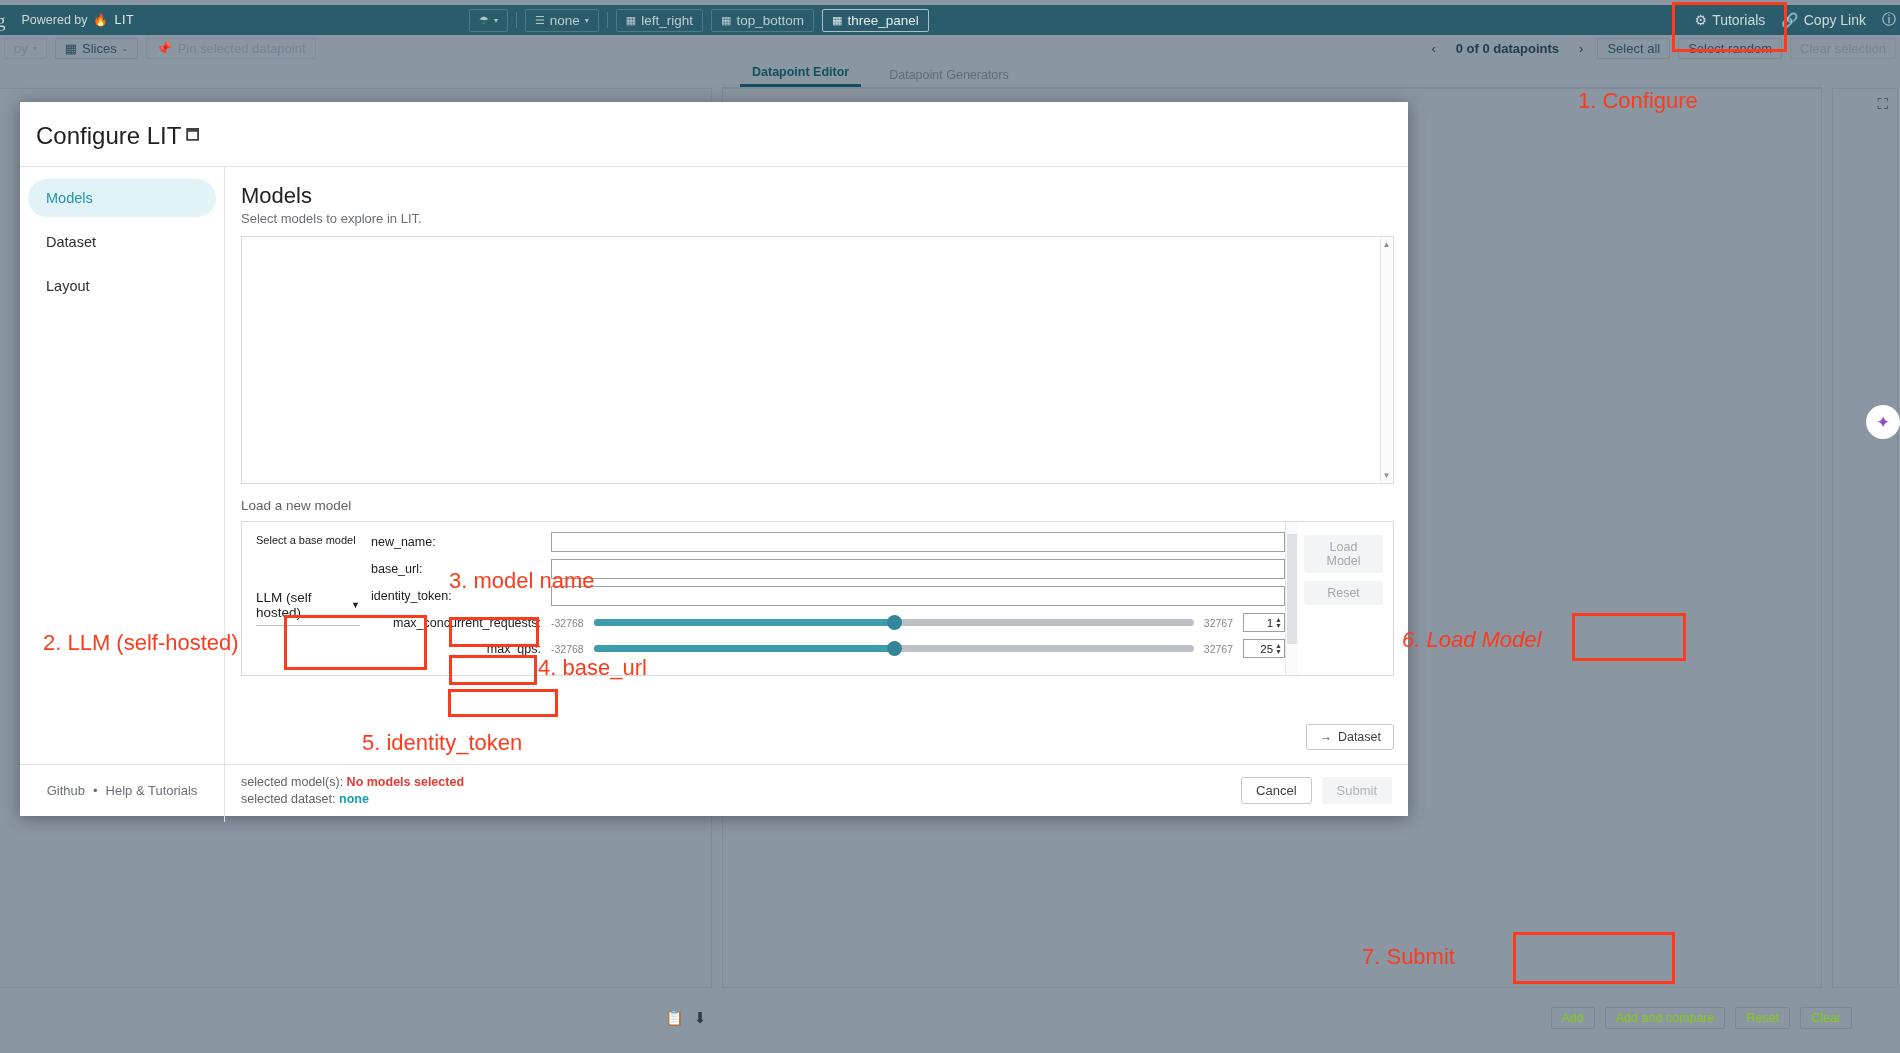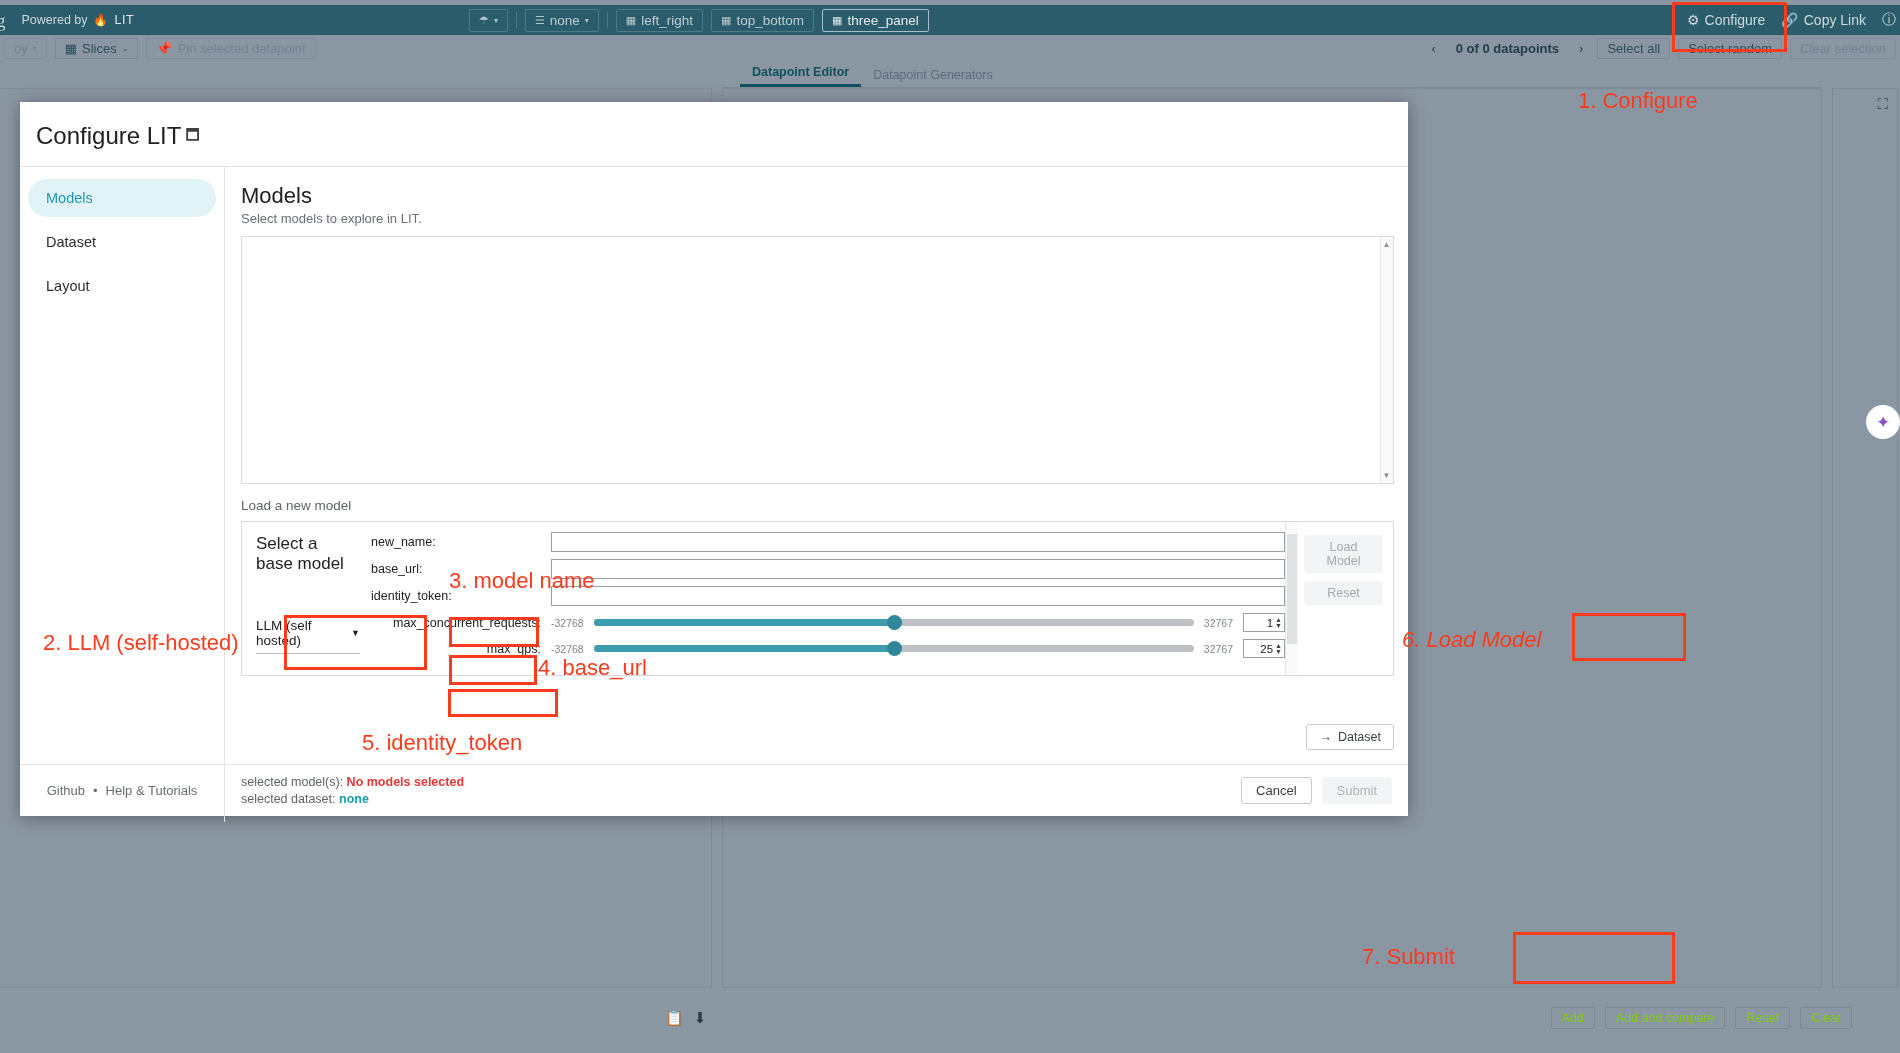--- a/index.html
+++ b/index.html
@@ -54,21 +54,21 @@
     padding: 2px 9px; display: flex; align-items: center; gap: 5px;
     border-radius: 2px; height: 21px; background: transparent;
   }
   .r2-btn.dim { color: #768393; border-color: #808d9b; }
   .r2-right { margin-left: auto; display: flex; align-items: center; gap: 8px; }
   .dp-count { color: #1f3c4a; font-size: 13px; padding: 0 6px; }
 
   .panel-tabs {
     position: absolute; left: 722px; top: 62px; width: 1100px; height: 26px;
     border-bottom: 1px solid #7e8b99; display: flex; align-items: flex-end;
-    gap: 0px; padding-left: 18px;
+    gap: 16px; padding-left: 18px;
   }
   .ptab { font-size: 12.5px; padding: 4px 12px 5px; color: #5e6d7b; }
   .ptab.sel { color: #12505f; font-weight: bold; border-bottom: 3px solid #12505f; }
 
   .bg-panel-a { position: absolute; left: 0; top: 88px; width: 712px; height: 900px;
     border: 1px solid #7e8b99; border-left: none; }
   .bg-panel-b { position: absolute; left: 722px; top: 88px; width: 1100px; height: 900px;
     border: 1px solid #7e8b99; }
   .bg-panel-c { position: absolute; left: 1832px; top: 88px; width: 66px; height: 900px;
     border: 1px solid #7e8b99; }
@@ -119,21 +119,21 @@
   .sb-track { position: absolute; right: 0; top: 0; width: 13px; height: 100%;
     background: #fafafa; border-left: 1px solid #e6e7e9; }
   .sb-up, .sb-down { position: absolute; right: 1px; width: 11px; height: 11px;
     color: #8a8f95; font-size: 8px; text-align: center; line-height: 11px; }
   .sb-up { top: 2px; } .sb-down { bottom: 2px; }
 
   .load-new { font-size: 13.5px; color: #5f6368; margin: 14px 0 8px 0; }
 
   .form-box { border: 1px solid #d8dadd; height: 155px; display: flex; position: relative; }
   .fb-left { width: 115px; padding: 12px 0 0 14px; }
-  .fb-left .sel-lbl { font-size: 17px; color: #202124; margin-bottom: 8px; }
+  .fb-left .sel-lbl { font-size: 11px; color: #202124; margin-bottom: 8px; }
   .fb-select {
     font-size: 13.5px; color: #202124; border-bottom: 1px solid #bdc1c6;
     padding-bottom: 5px; display: flex; align-items: center; gap: 4px; width: 104px; margin-top: 44px;
   }
   .fb-select .dn { font-size: 9px; }
 
   .fb-fields { flex: 1; padding: 10px 0 0 14px; display: flex; flex-direction: column; gap: 7px; }
   .f-row { display: flex; align-items: center; gap: 10px; }
   .f-lbl { font-size: 12.5px; color: #202124; width: 170px; text-align: left; }
   .f-lbl.r { text-align: right; }
@@ -219,21 +219,21 @@
       </div>
       <div class="tb-btn active">
         <span class="tb-ico">▦</span>
         <span>three_panel</span>
       </div>
     </div>
 
     <div class="topbar-right">
       <div class="item">
         <span>⚙</span>
-        <span>Configure</span>
+        <span>Tutorials</span>
       </div>
       <div class="item">
         <span>🔗</span>
         <span>Copy Link</span>
       </div>
       <div class="item">ⓘ</div>
     </div>
   </div>
 
   <div class="row2">

